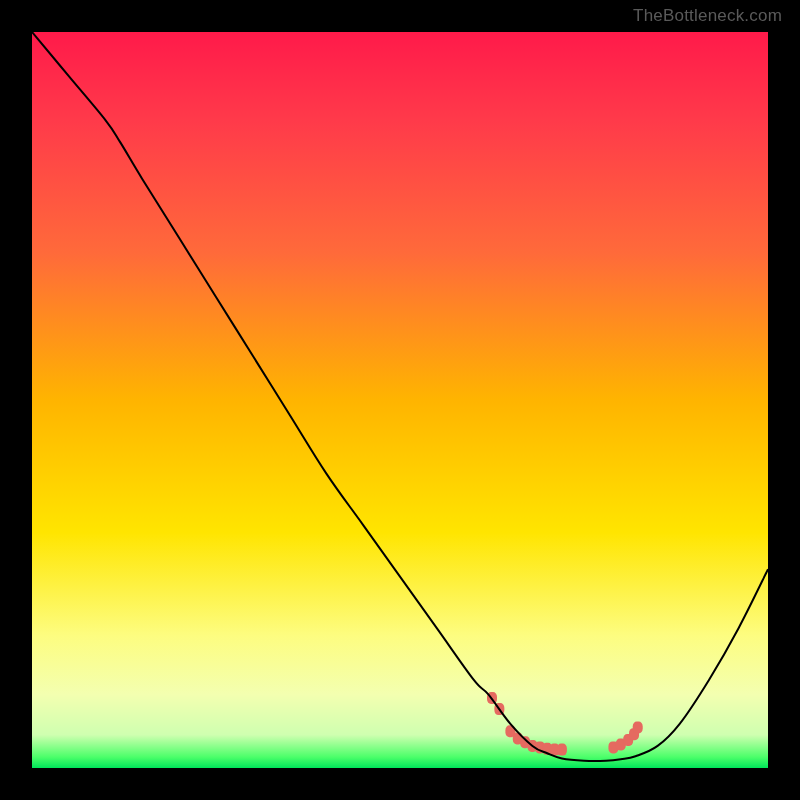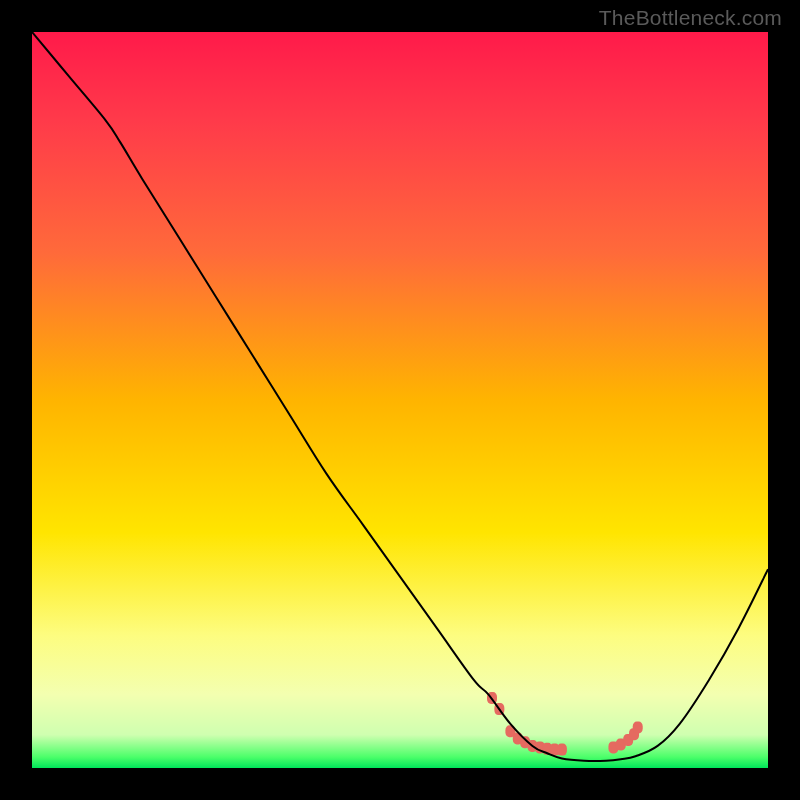--- a/index.html
+++ b/index.html
@@ -9,21 +9,21 @@
     background: #000;
     position: relative;
     font-family: Arial, sans-serif;
     overflow: hidden;
   }
   .watermark {
     position: absolute;
     top: 6px;
     right: 18px;
     color: #5a5a5a;
-    font-size: 21px;
+    font-size: 17px;
     font-weight: 500;
     letter-spacing: 0.2px;
     z-index: 10;
   }
   .plot-area {
     position: absolute;
     left: 32px;
     top: 32px;
     width: 736px;
     height: 736px;

